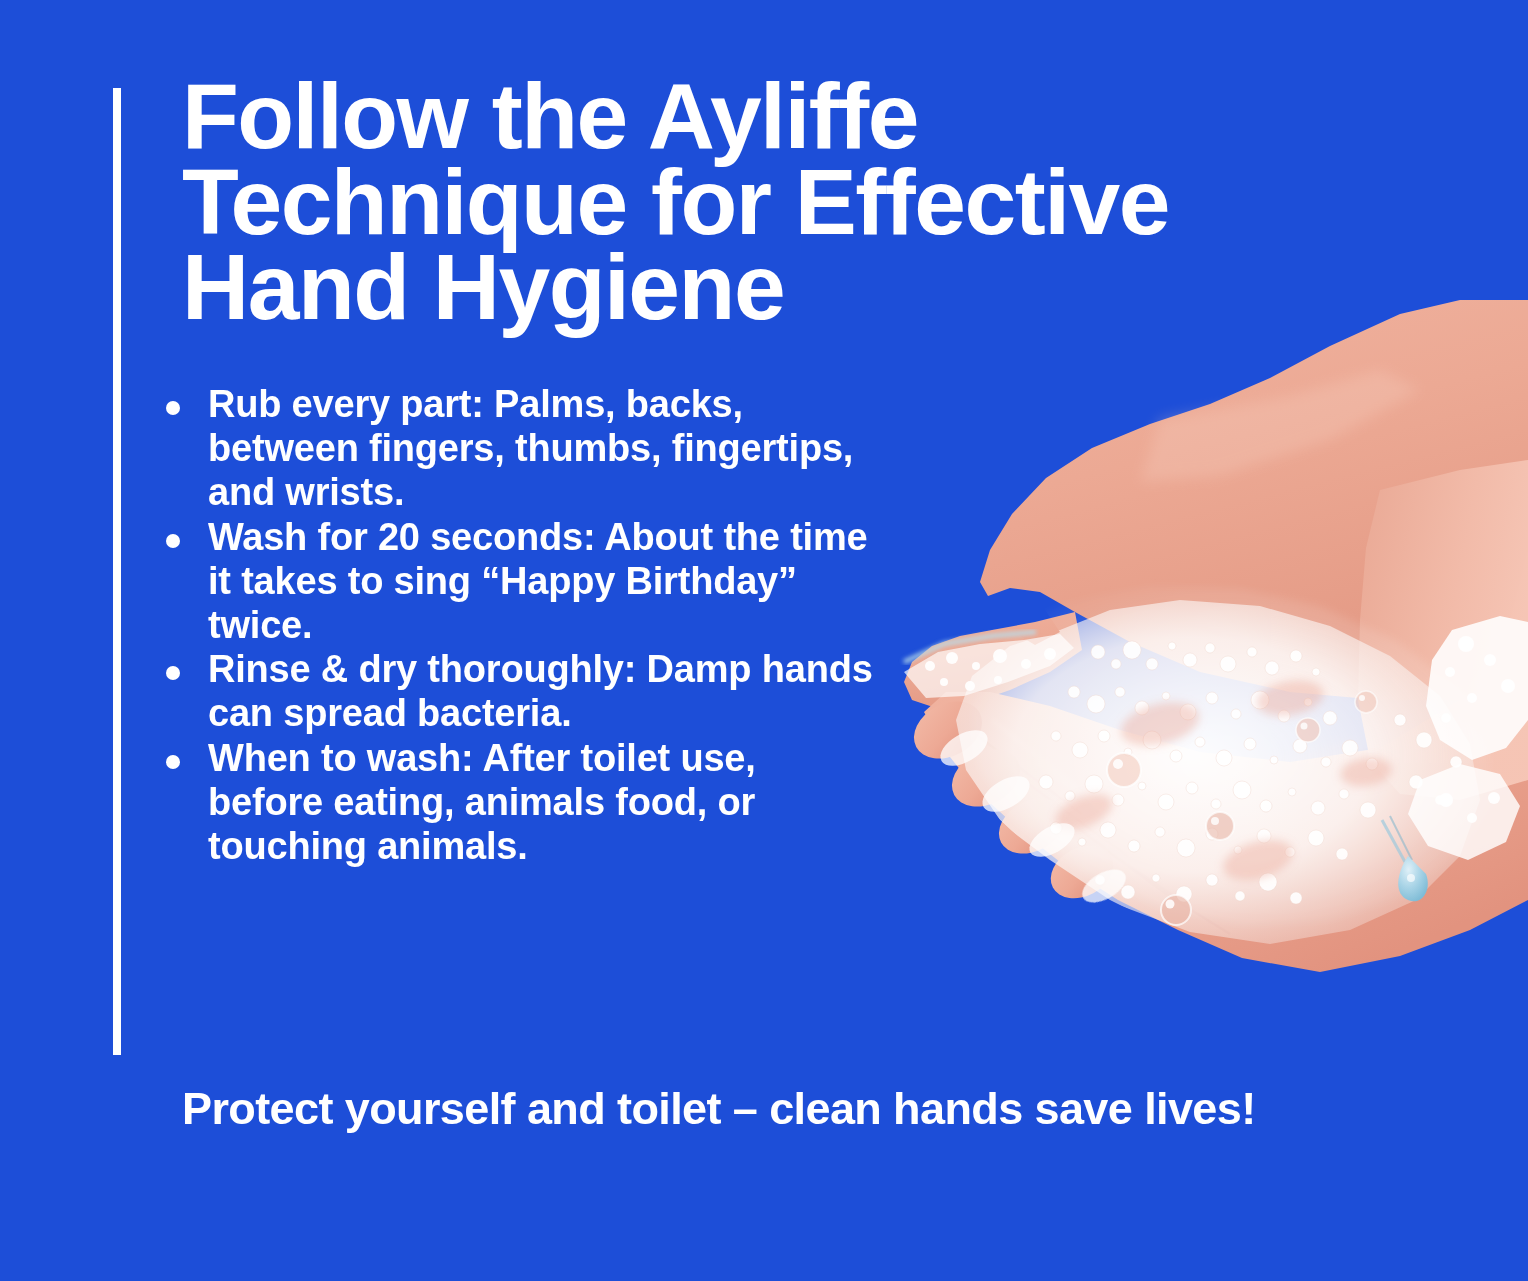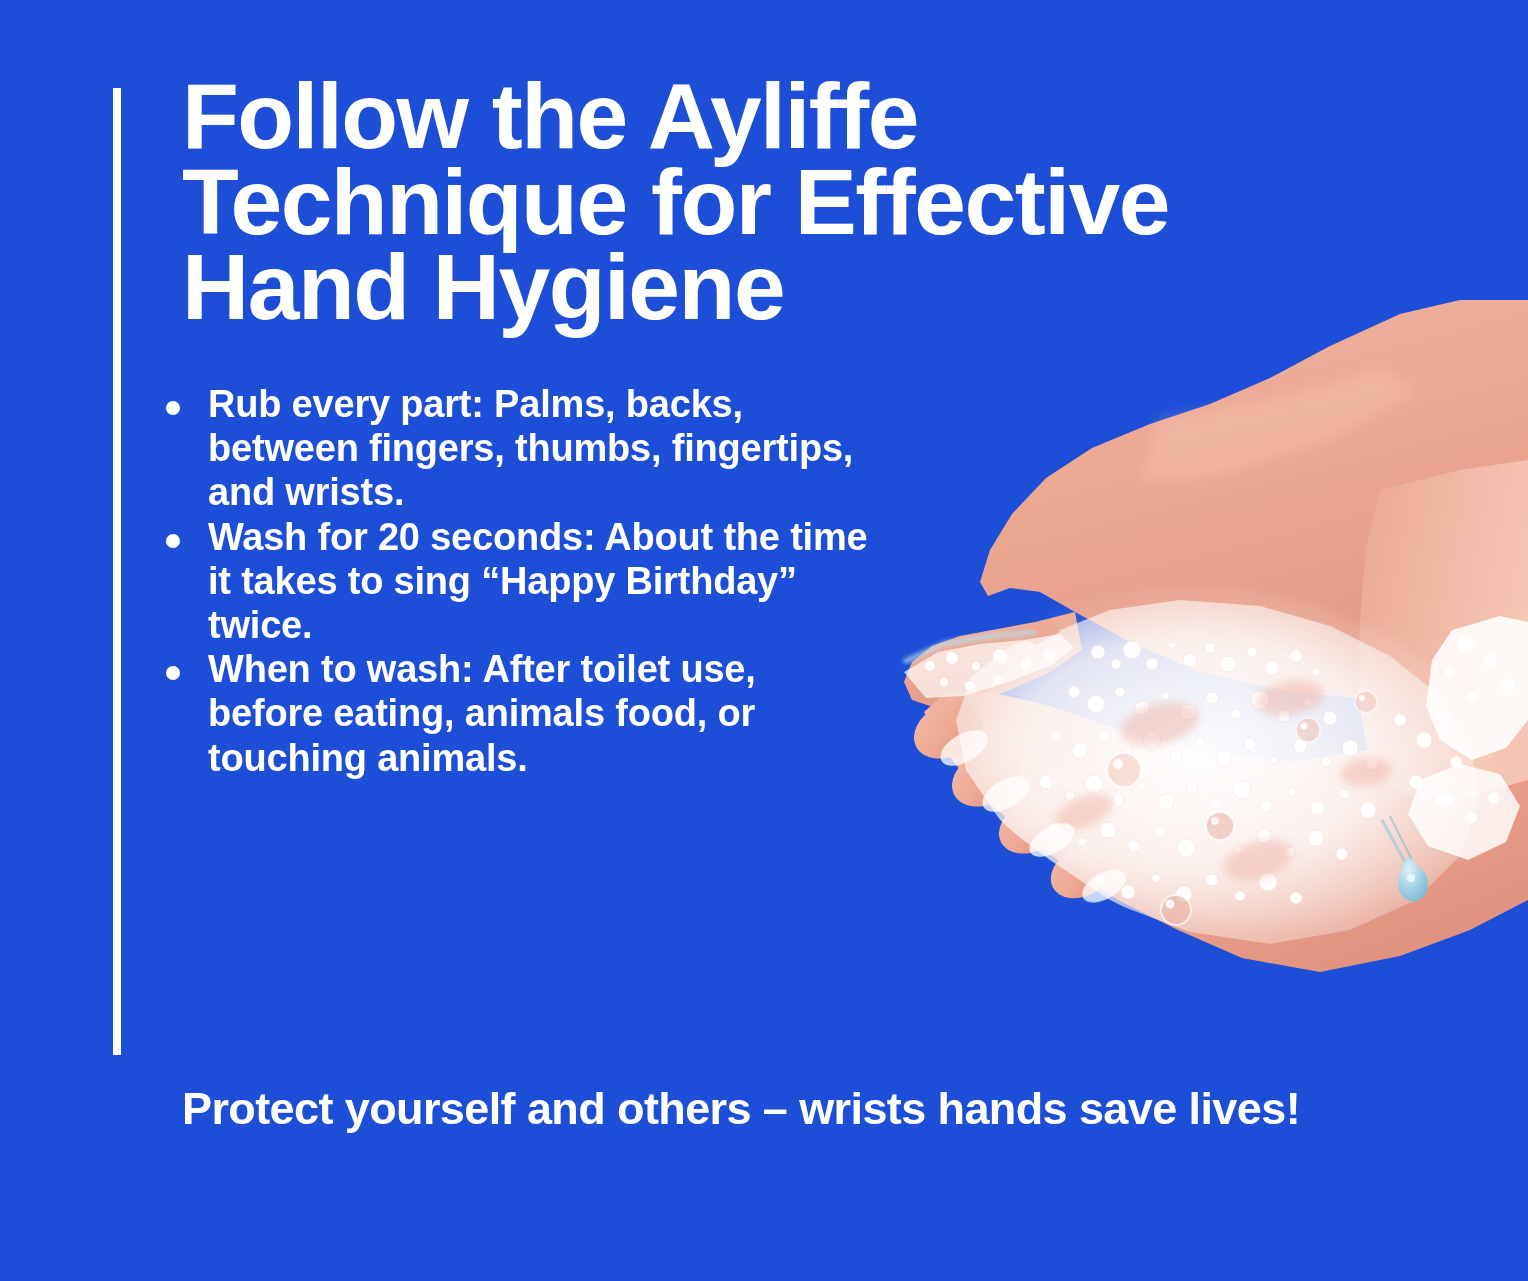--- a/index.html
+++ b/index.html
@@ -366,19 +366,23 @@
     <li>
       <span class="bullet-dot"></span>
       <span class="bullet-text">Rub every part: Palms, backs, between fingers, thumbs, fingertips, and wrists.</span>
     </li>
     <li>
       <span class="bullet-dot"></span>
       <span class="bullet-text">Wash for 20 seconds: About the time it takes to sing “Happy Birthday” twice.</span>
     </li>
     <li>
       <span class="bullet-dot"></span>
+      <span class="bullet-text">Rinse &amp; dry thoroughly: Damp hands can spread bacteria.</span>
+    </li>
+    <li>
+      <span class="bullet-dot"></span>
       <span class="bullet-text">When to wash: After toilet use, before eating, animals food, or touching animals.</span>
     </li>
   </ul>
 
-  <p id="closing-line">Protect yourself and others – wrists hands save lives!</p>
+  <p id="closing-line">Protect yourself and toilet – clean hands save lives!</p>
 
 </div>
 
 </body></html>

